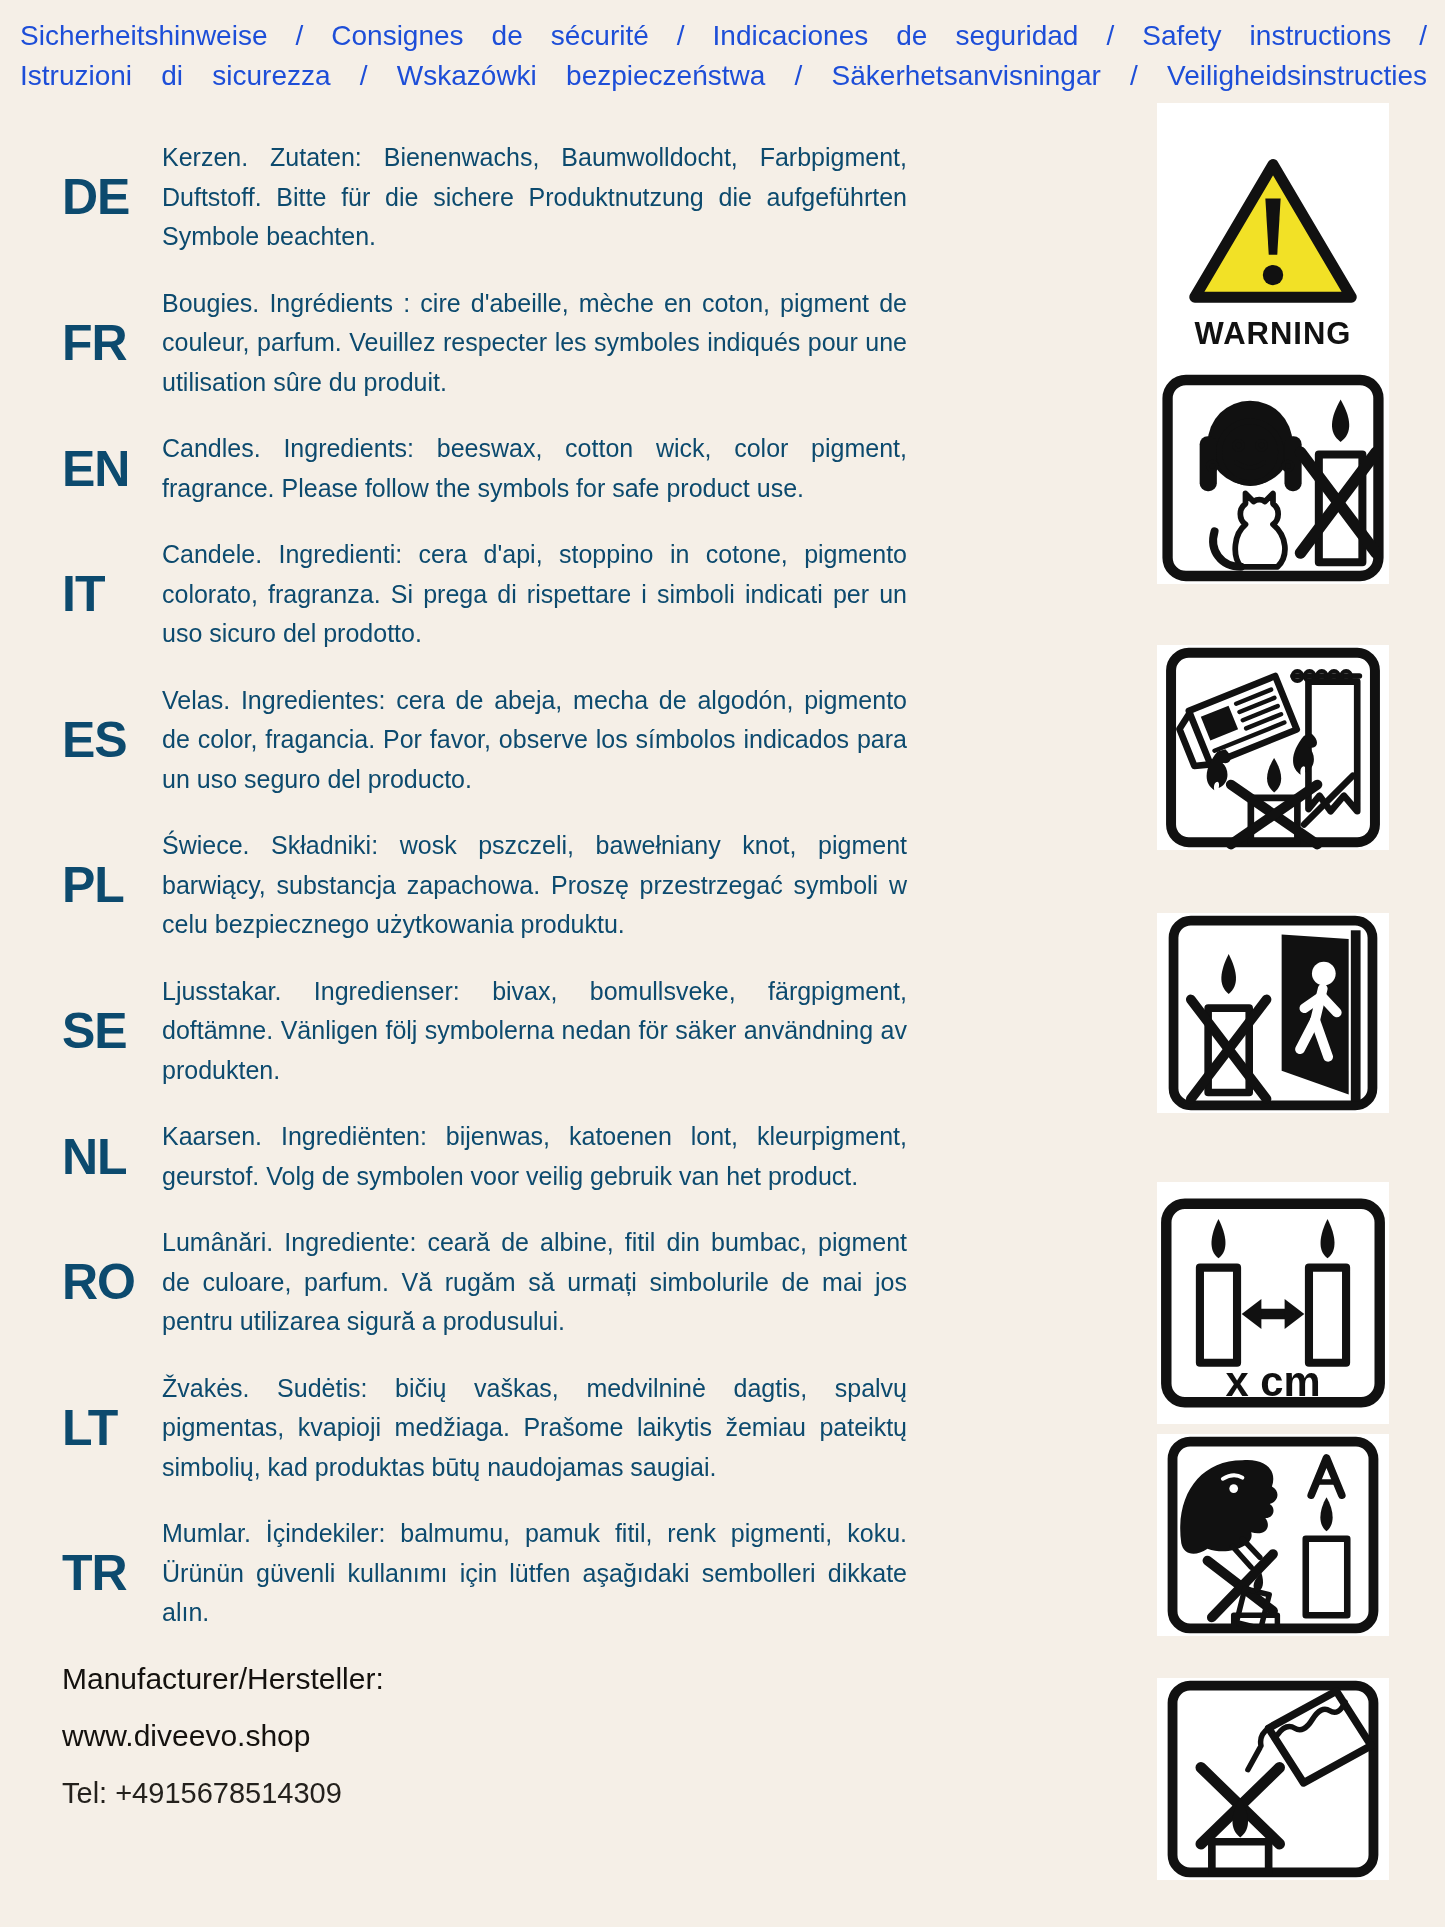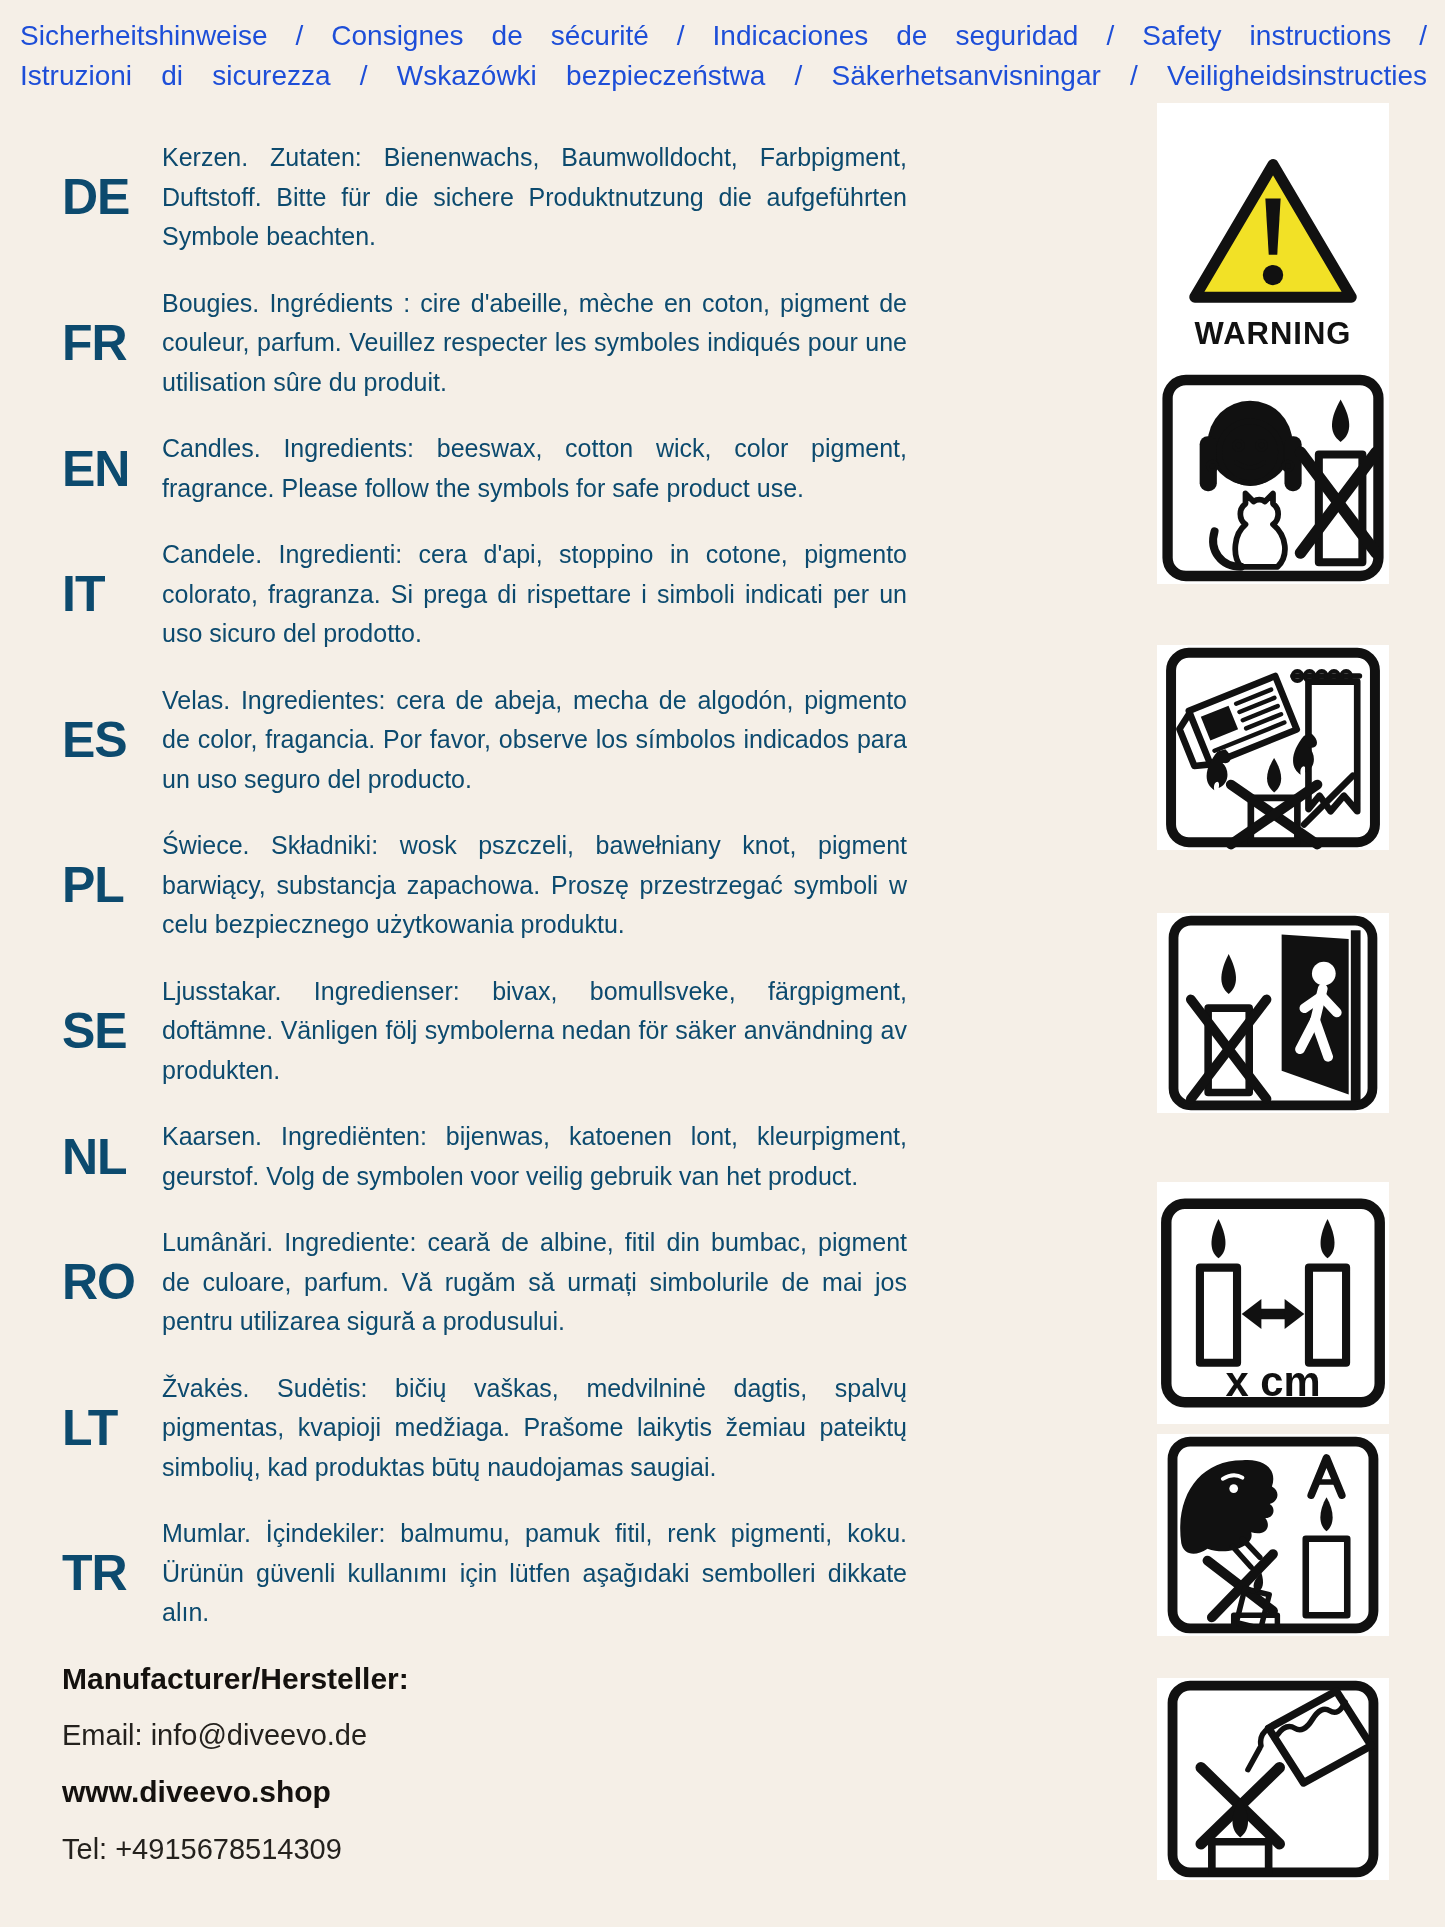--- a/index.html
+++ b/index.html
@@ -38,21 +38,21 @@
   }
   .lang-text{
     margin:0;
     font-size:25px;line-height:1.58;
     text-align:justify;
     color:#0c4a6e;
   }
   
   .manufacturer{margin-top:24px;font-size:29px;color:#24211d;}
   .manufacturer .m-line{margin:0 0 20px 0;line-height:1.25;}
-  .m-bold{font-weight:700;font-size:30px;color:#14110e;}
+  .m-bold{font-weight:400;font-size:30px;color:#14110e;}
   
   .icon-box{
     position:absolute;left:1157px;width:232px;
     background:#ffffff;
   }
   .icon-box svg{display:block;width:100%;height:100%;}
   .warning-box{
     top:103px;height:296px;
     display:flex;flex-direction:column;align-items:center;justify-content:center;
   }
@@ -131,21 +131,20 @@
     </div>
 
     <div class="lang-row">
       <div class="lang-code">TR</div>
       <p class="lang-text">Mumlar. İçindekiler: balmumu, pamuk fitil, renk pigmenti, koku. Ürünün güvenli kullanımı için lütfen aşağıdaki sembolleri dikkate alın.</p>
     </div>
   </div>
 
     <div class="manufacturer">
       <p class="m-line m-bold">Manufacturer/Hersteller:</p>
-      <p class="m-line">Email: info@diveevo.de</p>
       <p class="m-line m-bold">www.diveevo.shop</p>
       <p class="m-line">Tel: +4915678514309</p>
     </div>
   </div>
 
   <div class="icon-box warning-box">
     <svg viewBox="0 0 200 185">
       <path d="M100,12 L192,168 L8,168 Z" fill="#f2e126" stroke="#111" stroke-width="13" stroke-linejoin="round"></path>
       <path d="M91,52 h18 l-4,66 h-10 Z" fill="#111"></path>
       <circle cx="100" cy="142" r="12" fill="#111"></circle>

